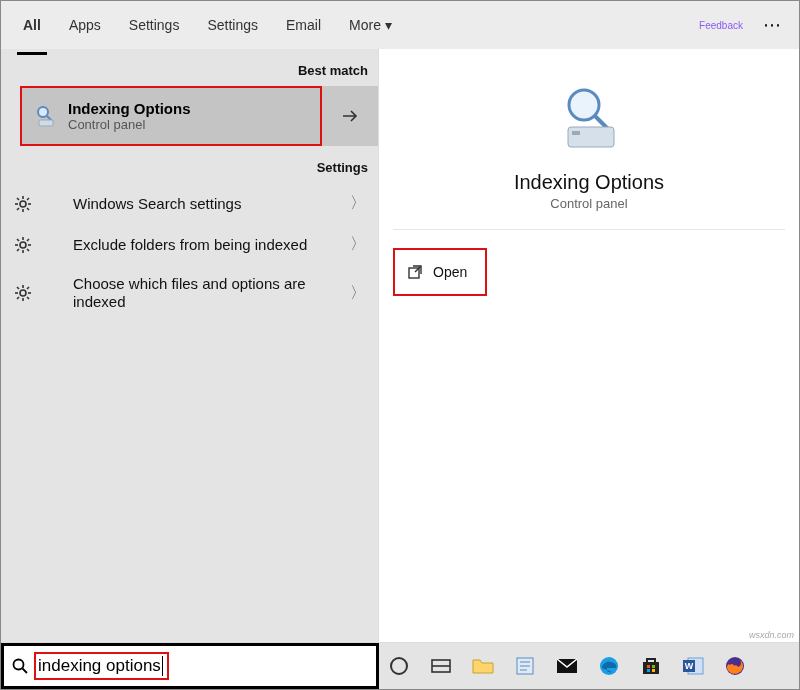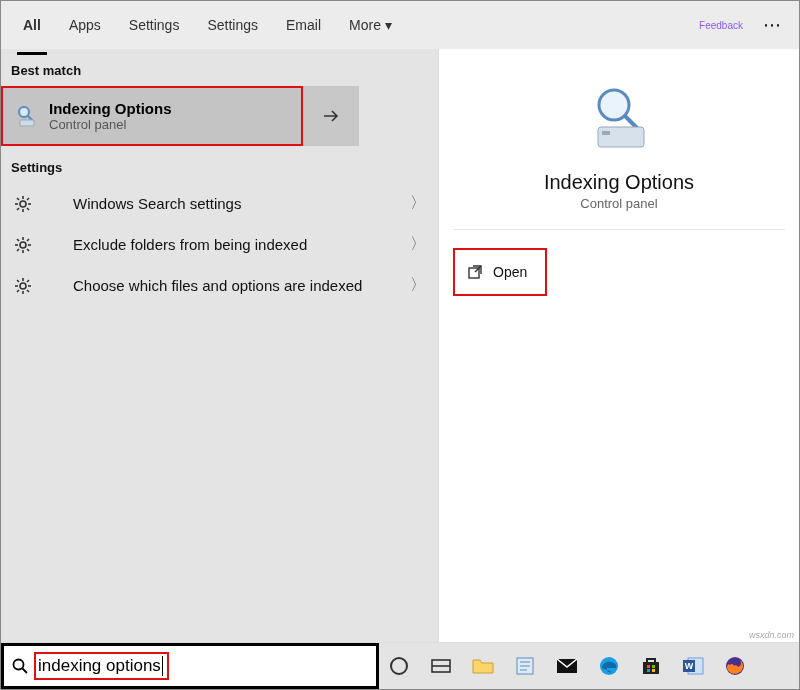--- a/index.html
+++ b/index.html
@@ -12,21 +12,21 @@
   .tab.active { font-weight: 600; position: relative; }
   .tab.active::after { content: ""; position: absolute; left: 8px; right: 8px; bottom: 0; height: 3px; background: #000; }
   .tab.more span.caret { margin-left: 4px; }
   .spacer { flex: 1; }
   .feedback { font-size: 10px; color: #8b5cf6; padding: 0 10px; cursor: pointer; }
   .more-dots { font-size: 18px; padding: 0 10px; cursor: pointer; }
 
   
   .main { flex: 1; display: flex; overflow: hidden; }
 
-  .left-pane { width: 438px; background: #e4e4e4; display: flex; flex-direction: column; border-right: 1px solid #ddd; }
+  .left-pane { width: 378px; background: #e4e4e4; display: flex; flex-direction: column; border-right: 1px solid #ddd; align-items: flex-end; }
   .section-label { font-size: 13px; font-weight: 600; padding: 14px 10px 8px; color: #111; }
 
   .best-match-row { display: flex; }
   .best-match-card { display: flex; align-items: center; background: #c4c4c4; width: 302px; height: 60px; padding: 0 10px; border: 2px solid #d11; }
   .best-match-card .bm-icon { width: 26px; height: 26px; margin-right: 10px; display: flex; align-items: center; justify-content: center; }
   .bm-text-line1 { font-size: 15px; font-weight: 700; color: #000; }
   .bm-text-line2 { font-size: 13px; color: #555; }
   .bm-arrow { flex: 0 0 56px; background: #c8c8c8; display: flex; align-items: center; justify-content: center; }
 
   .settings-list { }

